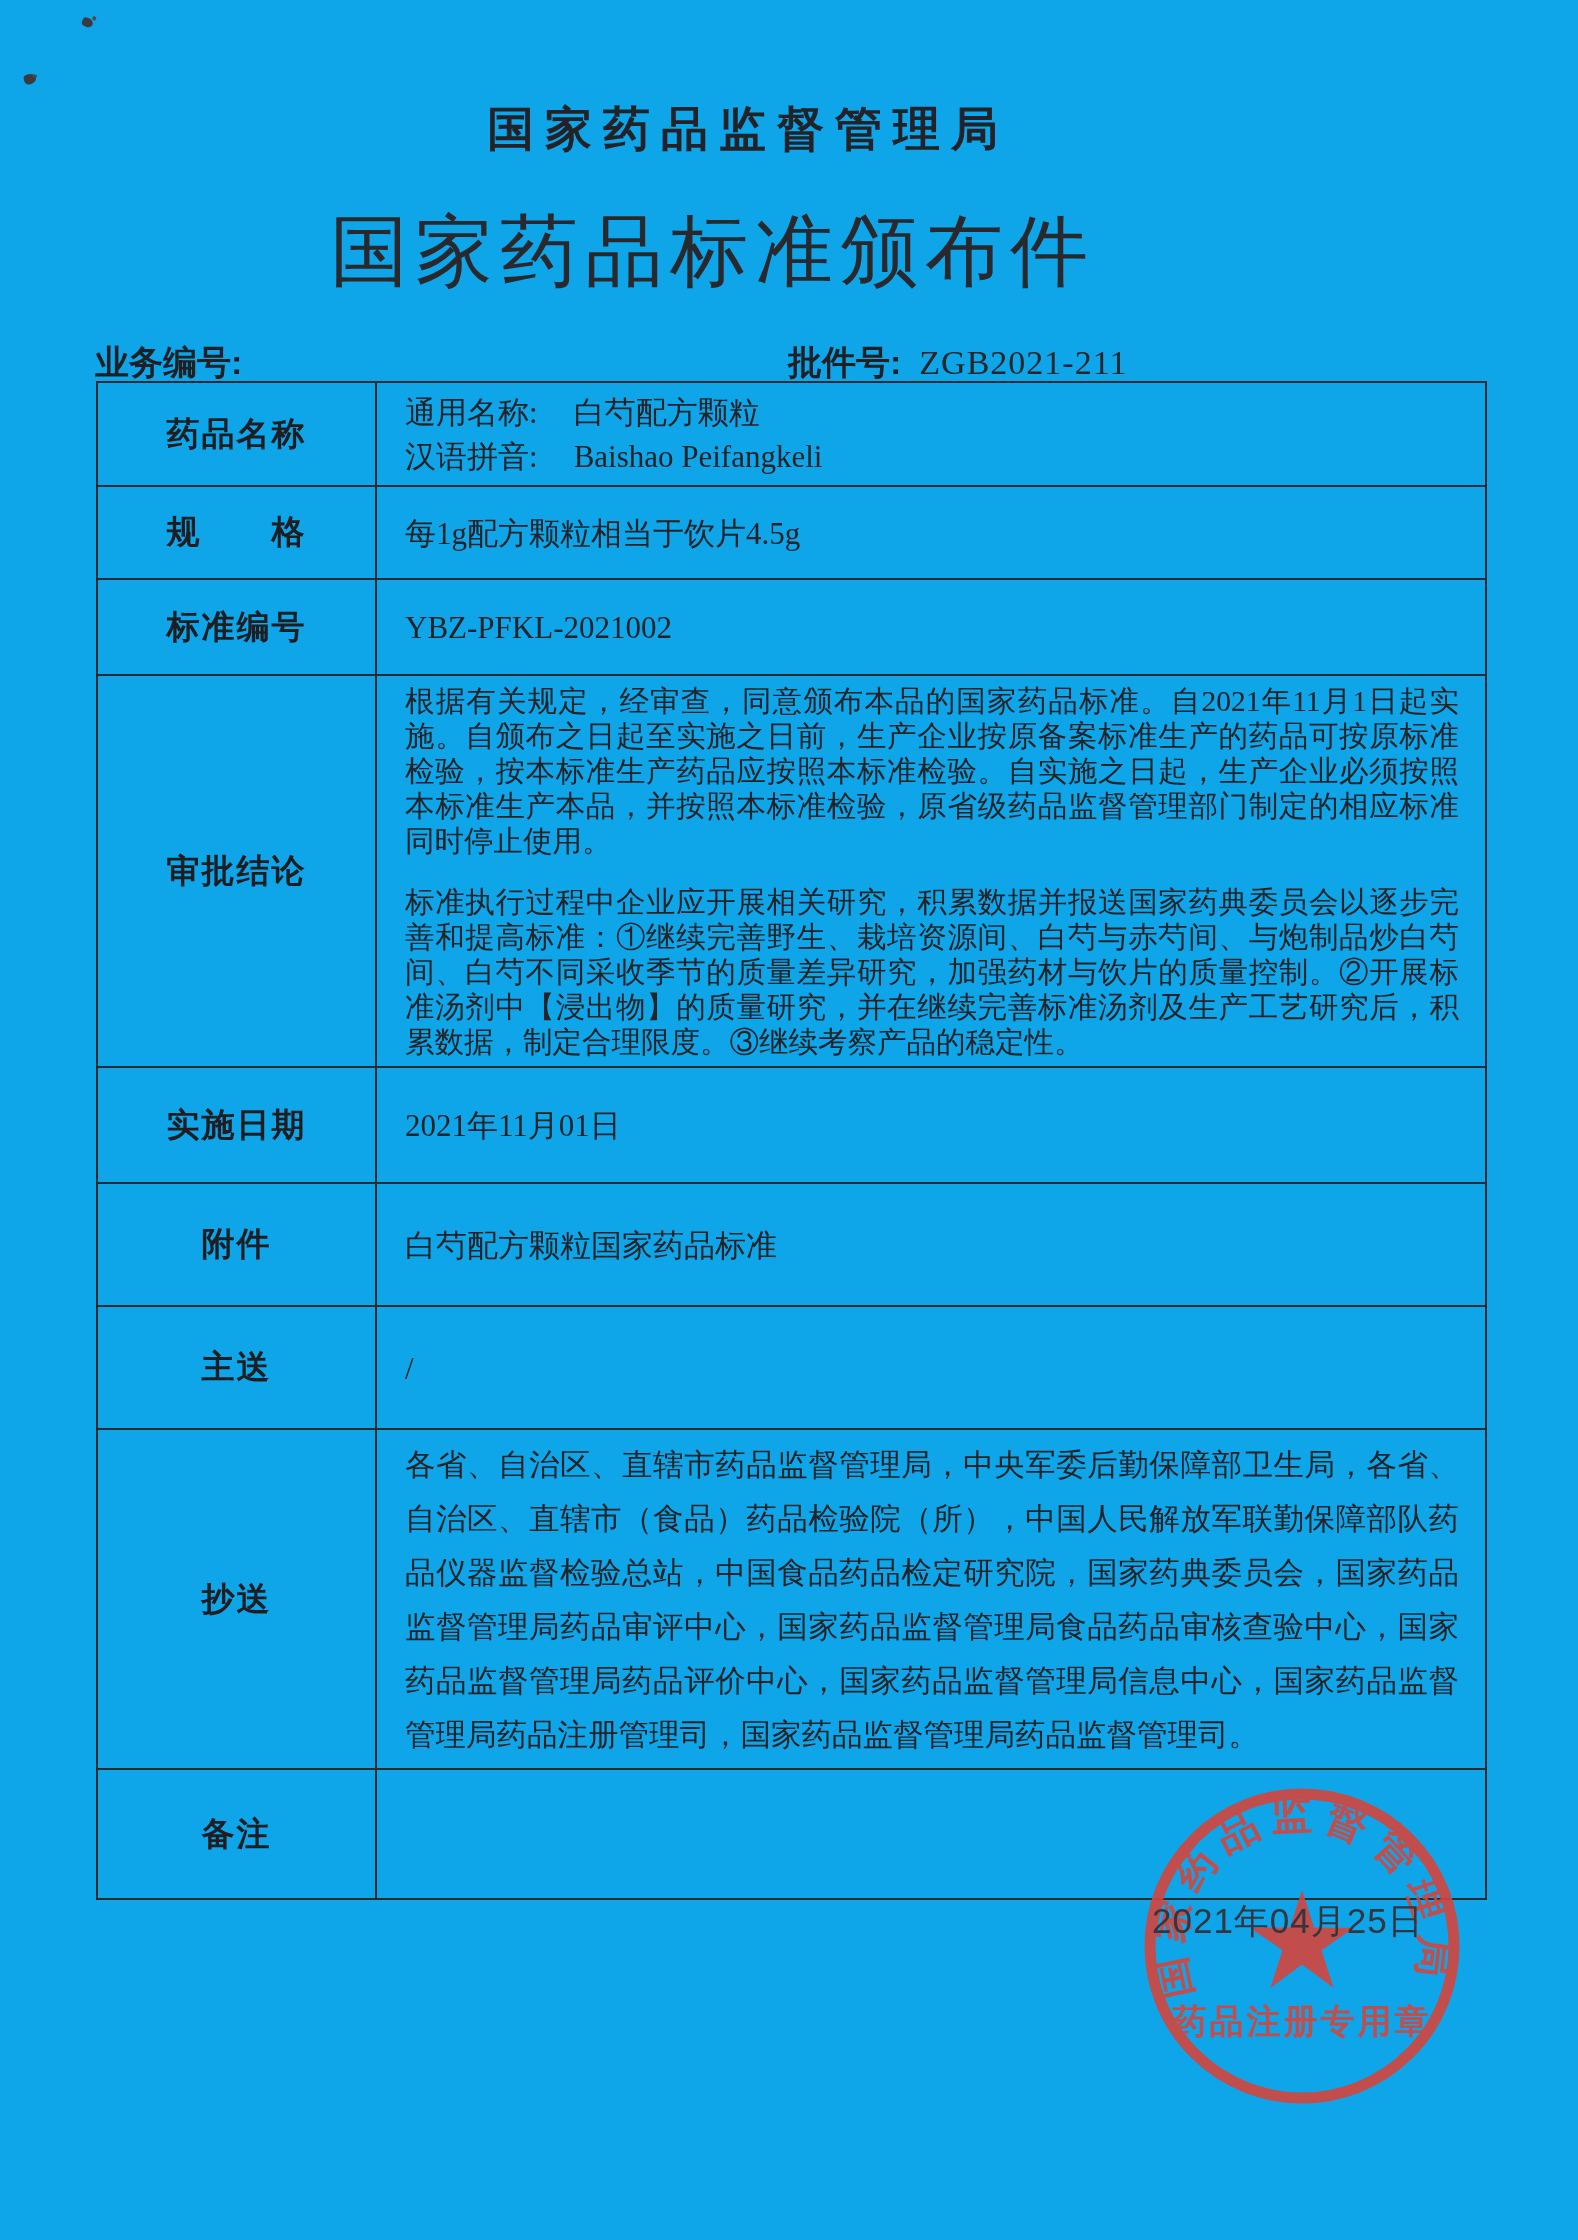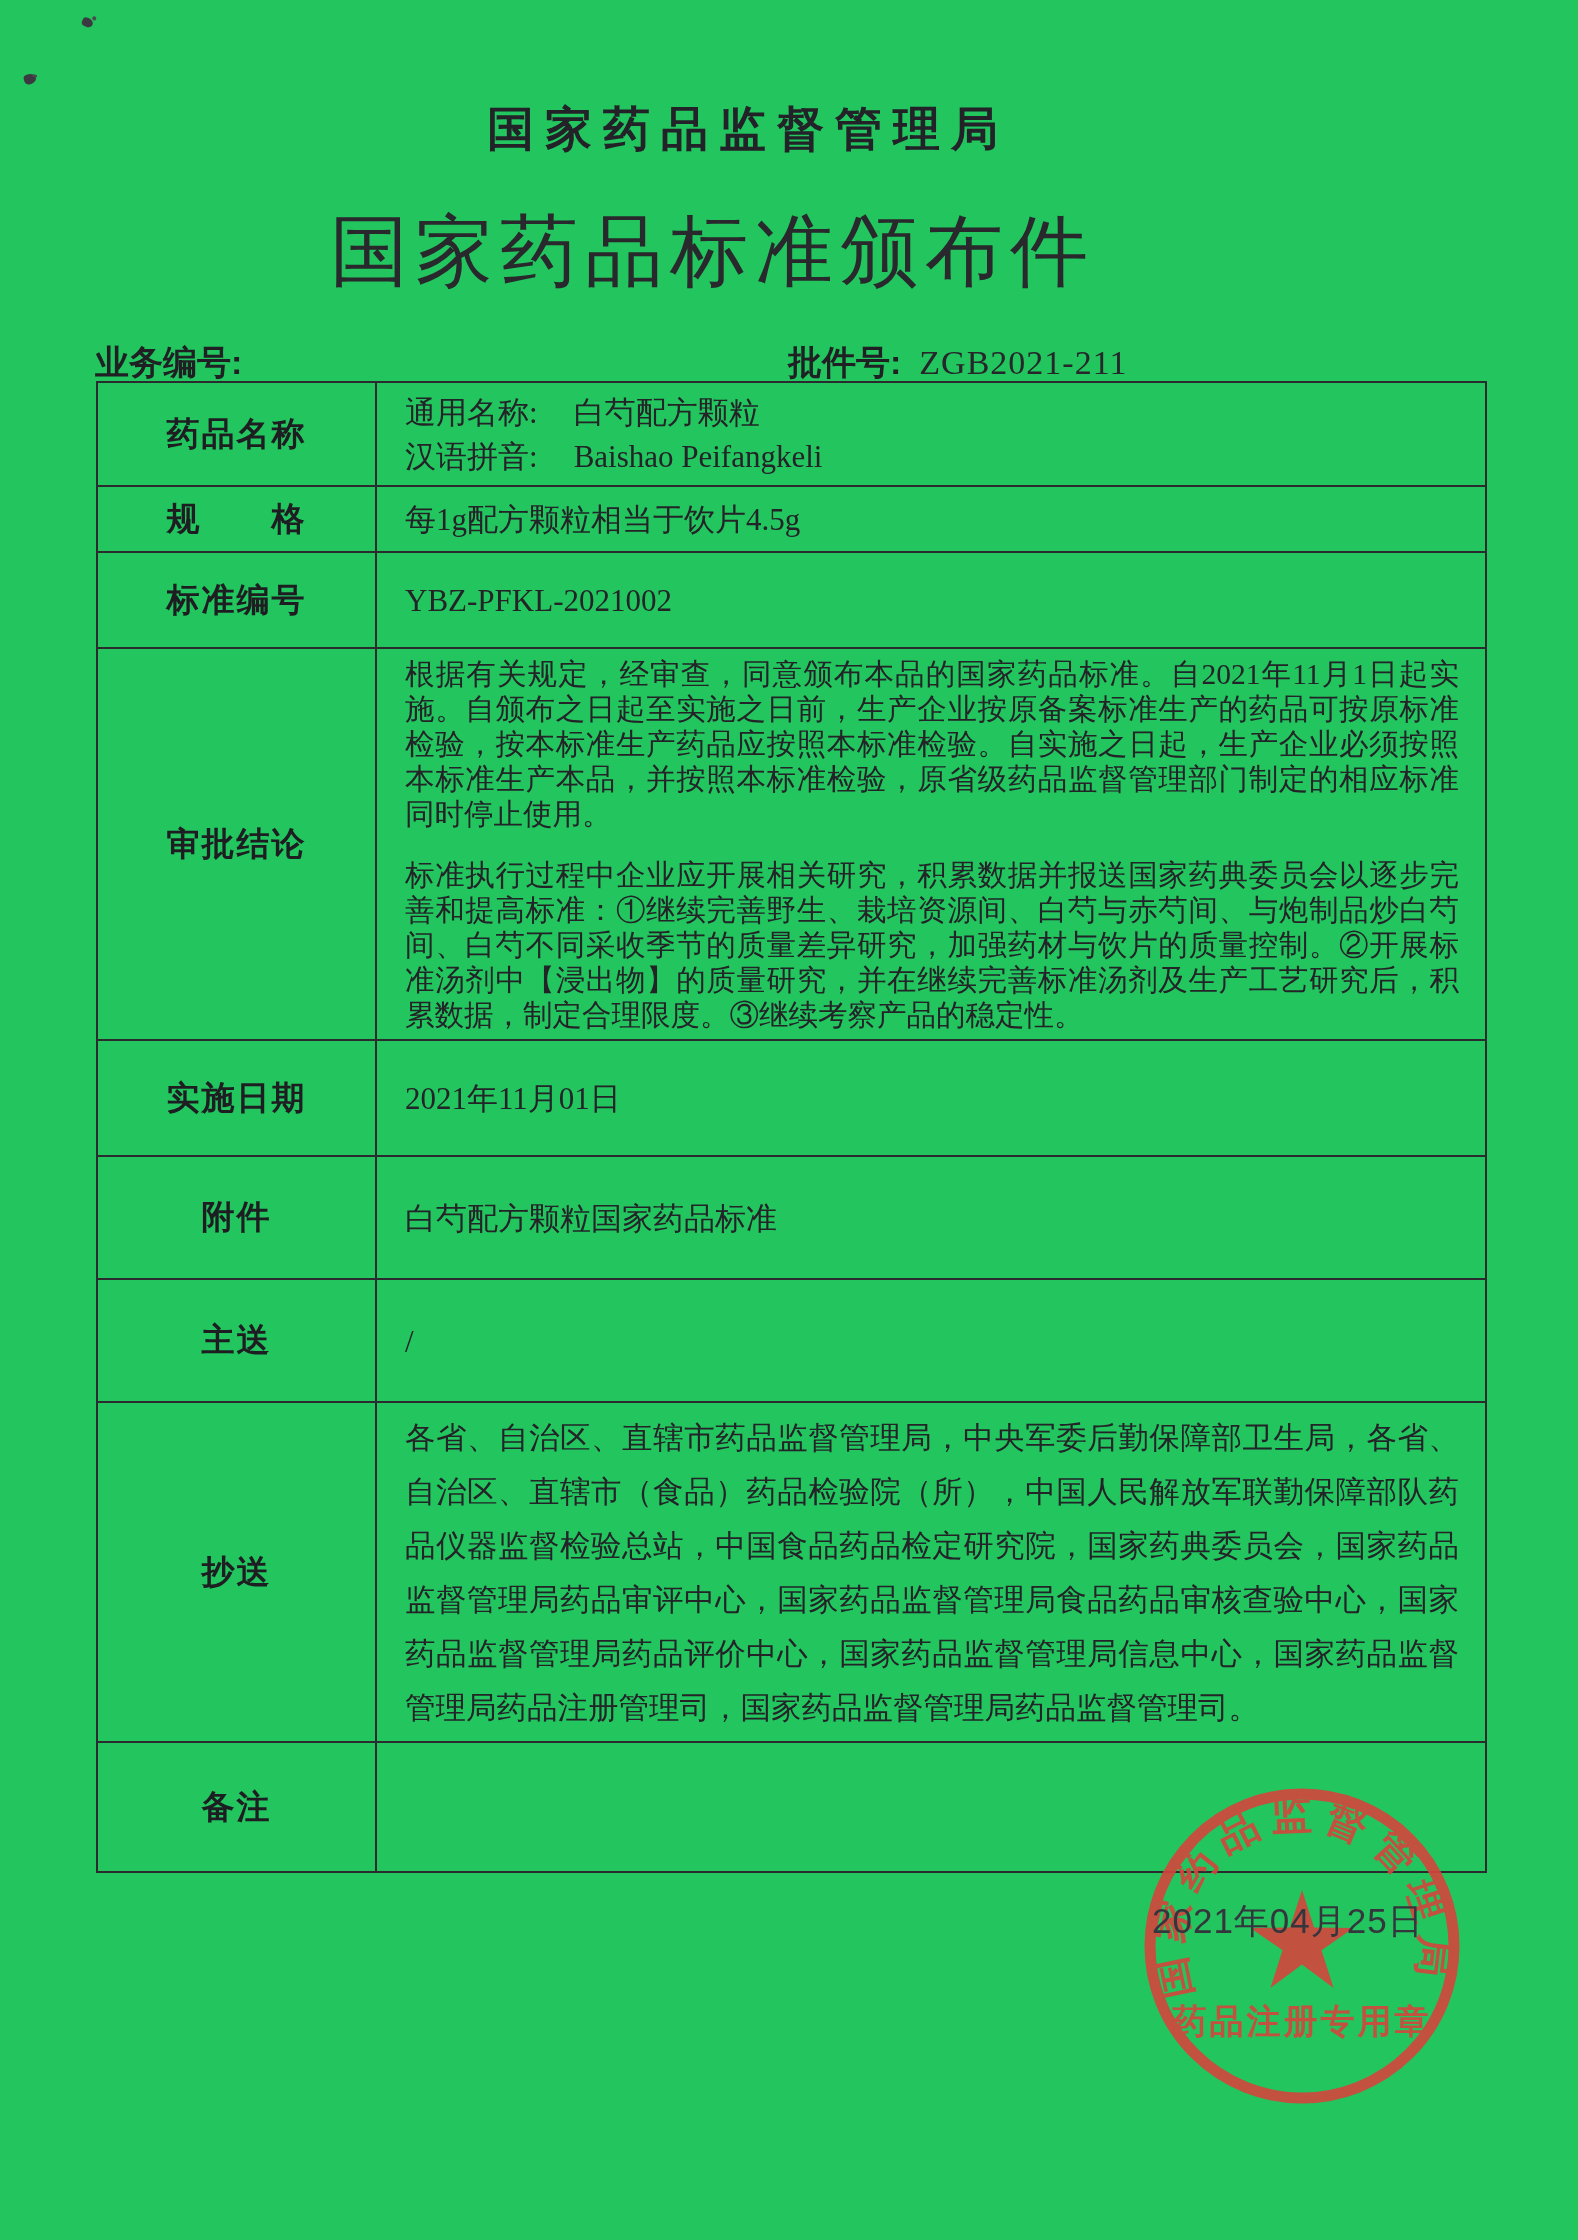--- a/index.html
+++ b/index.html
@@ -1,20 +1,20 @@
 <!DOCTYPE html>
 <html style="--seal-color: #d5453c;"><head>
 <meta charset="utf-8">
 <style>
   :root { --seal-color: #d5453c; --ink: #222226; }
   html,body { margin:0; padding:0; }
   body { background:#e8e8e6; }
   .page {
     position:relative; width:1578px; height:2240px;
-    background:#22c55e; overflow:hidden;
+    background:#0ea5e9; overflow:hidden;
     font-family:"Liberation Serif", serif; color:var(--ink);
   }
   
   .artifact { position:absolute; background:#3a3a40; border-radius:40% 60% 55% 45%; }
   .artifact.a1 { left:82px; top:18px; width:11px; height:9px; transform:rotate(24deg); }
   .artifact.a1::after { content:""; position:absolute; left:8px; top:-4px; width:4px; height:4px;
     background:#4a4a50; border-radius:50%; }
   .artifact.a2 { left:24px; top:74px; width:12px; height:10px; transform:rotate(-18deg); }
   .artifact.a2::after { content:""; position:absolute; left:9px; top:2px; width:5px; height:3px;
     background:#4a4a50; border-radius:50%; transform:rotate(30deg); }
@@ -62,21 +62,21 @@
     margin:0; font-size:29.5px; line-height:35px; text-align:justify;
     word-break:break-all; color:#232328;
   }
   .approval-text p + p { margin-top:26px; }
 
   .cc-text {
     margin:0; font-size:30.5px; line-height:54px; text-align:justify;
     word-break:break-all; color:#232328;
   }
 
-  .row-h1 { height:94px; }  .row-h2 { height:66px;margin-left:31px; }  .row-h3 { height:96px; }
+  .row-h1 { height:94px; }  .row-h2 { height:93px;margin-left:31px; }  .row-h3 { height:96px; }
   .row-h4 { height:372px; } .row-h5 { height:116px;margin-left:20px; } .row-h6 { height:123px; }
   .row-h7 { height:123px; } .row-h8 { height:322px; } .row-h9 { height:130px; }
 
   .seal { position:absolute; left:1136px; top:1780px; width:332px; height:332px; opacity:.9; }
   .seal text { font-family:"Liberation Sans", sans-serif; font-weight:700; fill:var(--seal-color); }
   .seal .arc-text { font-size:41px; letter-spacing:10px; }
   .seal .bottom-text { font-size:34px; letter-spacing:3px; }
 
   .stamp-date {
     position:absolute; left:1152px; top:1898px; z-index:5;

